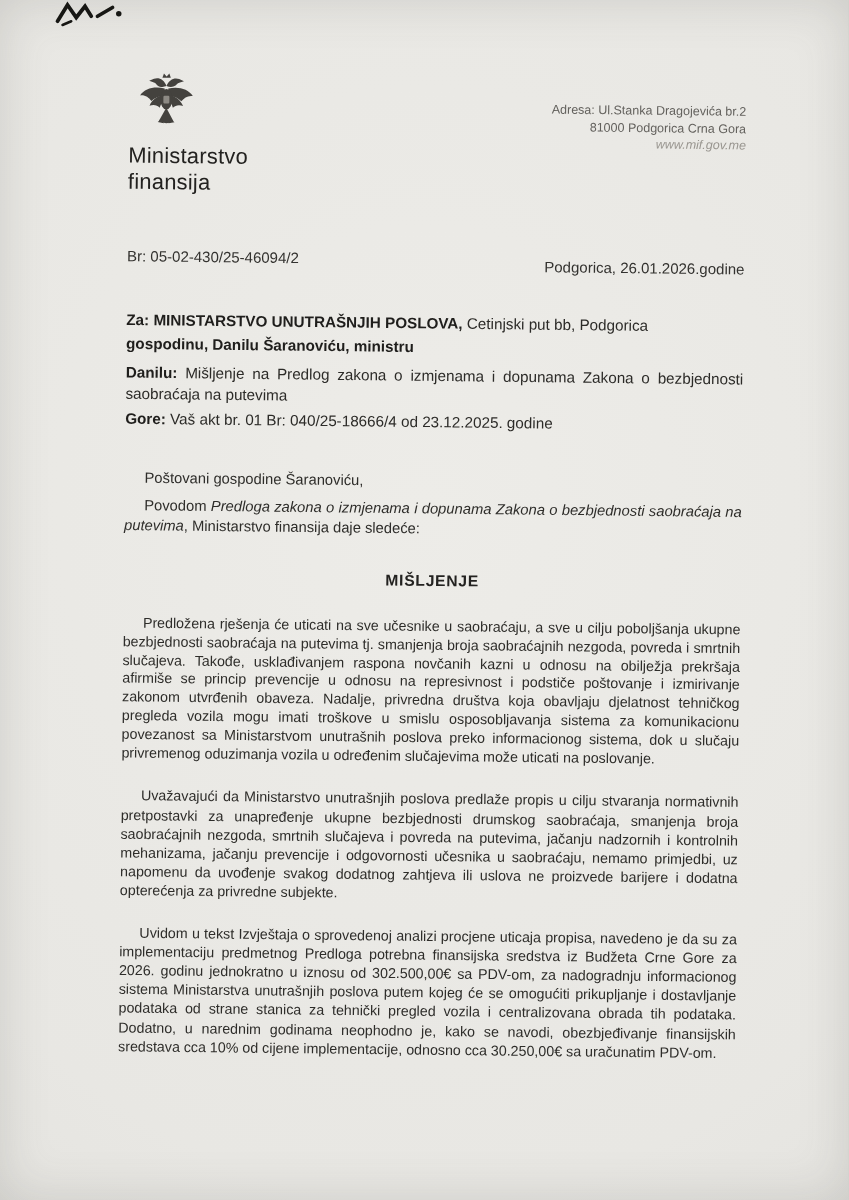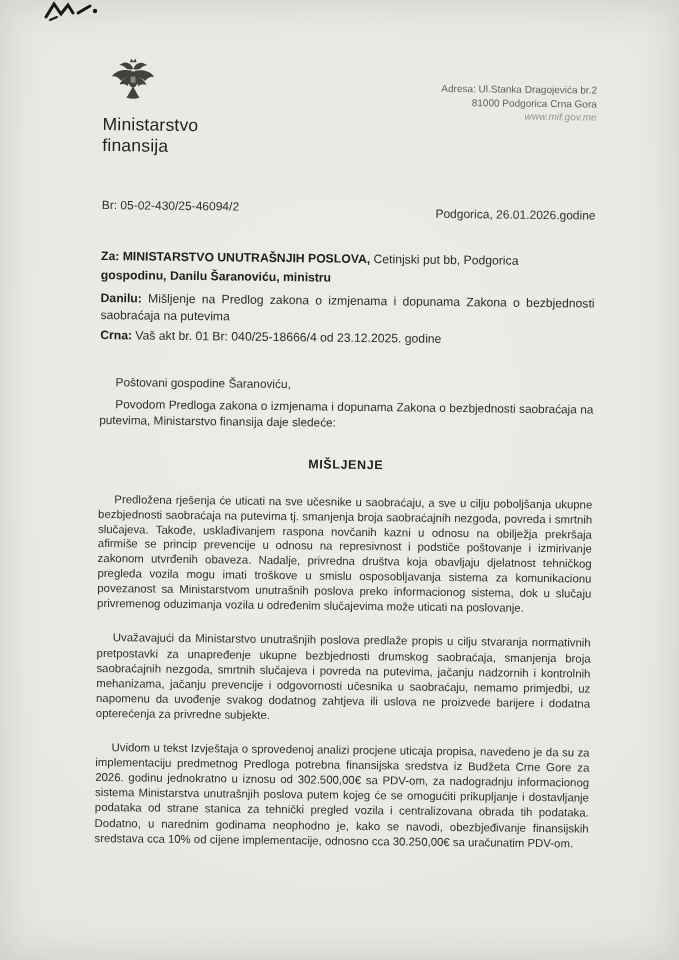--- a/index.html
+++ b/index.html
@@ -27,21 +27,21 @@
   .address .website{font-style:italic;color:#98958f;}
   .ref-row{display:flex;justify-content:space-between;margin-top:42px;font-size:12px;color:#33322f;}
   .place-date{margin-top:5px;}
   .recipient{margin-top:30px;font-size:12.2px;line-height:19px;}
   .bold{font-weight:bold;color:#1f1e1c;}
   .subject{margin-top:5px;text-align:justify;line-height:16.5px;}
   .veza{margin-top:3px;}
   .salutation{margin-top:30px;text-indent:16px;font-size:11.8px;color:#2e2d2a;}
   .bodytext{font-size:11.4px;line-height:14.8px;text-align:justify;color:#2e2d2a;}
   .intro{margin-top:7px;text-indent:16px;font-size:11.8px;line-height:16px;}
-  .italic{}
+  .italic{font-style:italic;}
   .opinion-heading{margin-top:27px;text-align:center;font-weight:bold;font-size:12.5px;letter-spacing:.6px;color:#232220;}
   .para{text-indent:16px;}
   .para1{margin-top:23px;}
   .para2{margin-top:20px;line-height:15.2px;}
   .para3{margin-top:18px;line-height:15.2px;}
 </style>
 </head>
 <body>
 
 <div class="page">
@@ -91,21 +91,21 @@
 
     <div class="recipient">
       <div>
         <span class="bold">Za: MINISTARSTVO UNUTRAŠNJIH POSLOVA,</span><span> Cetinjski put bb, Podgorica</span>
       </div>
       <div class="bold">gospodinu, Danilu Šaranoviću, ministru</div>
       <div class="subject">
         <span class="bold">Danilu:</span><span> Mišljenje na Predlog zakona o izmjenama i dopunama Zakona o bezbjednosti saobraćaja na putevima</span>
       </div>
       <div class="veza">
-        <span class="bold">Crna:</span><span> Vaš akt br. 01 Br: 040/25-18666/4 od 23.12.2025. godine</span>
+        <span class="bold">Gore:</span><span> Vaš akt br. 01 Br: 040/25-18666/4 od 23.12.2025. godine</span>
       </div>
     </div>
 
     <div class="salutation">Poštovani gospodine Šaranoviću,</div>
 
     <div class="bodytext intro">
       <span>Povodom </span><span class="italic">Predloga zakona o izmjenama i dopunama Zakona o bezbjednosti saobraćaja na putevima</span><span>, Ministarstvo finansija daje sledeće:</span>
     </div>
 
     <div class="opinion-heading">MIŠLJENJE</div>

